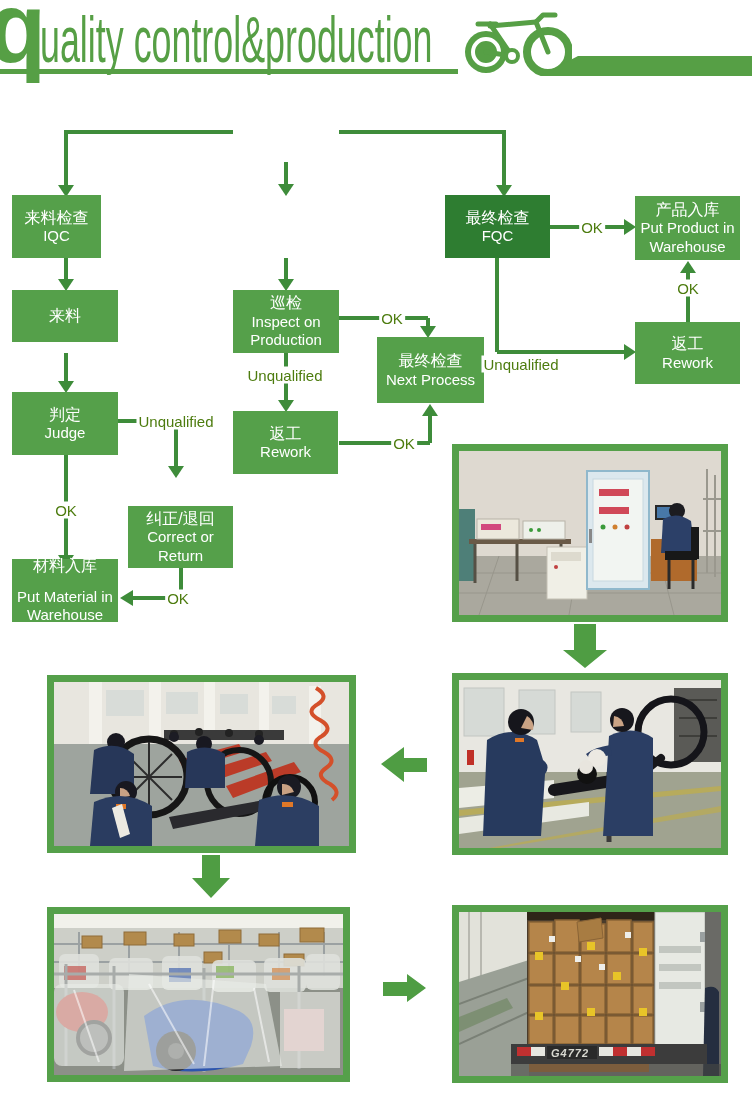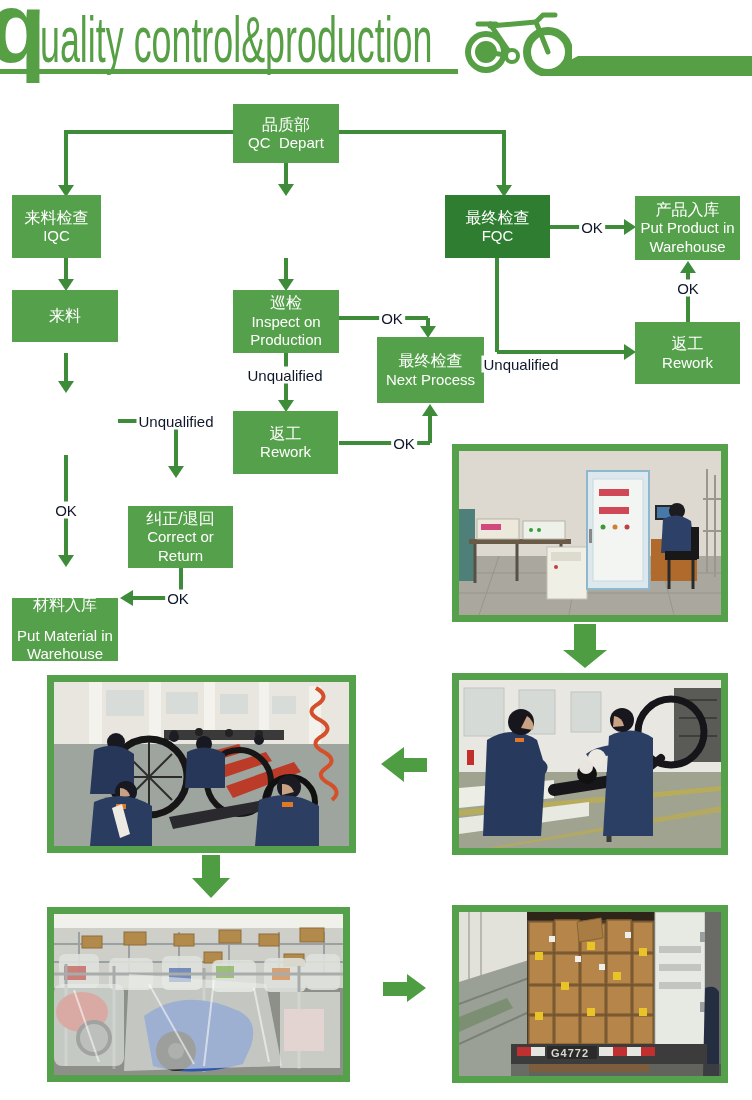--- a/index.html
+++ b/index.html
@@ -13,21 +13,21 @@
     color:#569f45;line-height:1;transform:scaleX(.56);transform-origin:left top;white-space:nowrap;}
   #title-underline{position:absolute;left:0;top:69px;width:458px;height:5px;background:#569f45;}
   #bike{position:absolute;left:460px;top:12px;}
 
   
   .fbox{position:absolute;background:#55a04a;color:#fff;display:flex;flex-direction:column;
     align-items:center;justify-content:center;text-align:center;line-height:1.22;z-index:2;}
   .fbox.dark{background:#2e7d31;}
   .fbox .zh{font-size:16px;}
   .fbox .en{font-size:15px;white-space:pre-wrap;}
-  .elabel{position:absolute;color:#0f172a;font-size:15px;background:#fff;padding:0 2px;
+  .elabel{position:absolute;color:#4d7c0f;font-size:15px;background:#fff;padding:0 2px;
     transform:translate(-50%,-50%);white-space:nowrap;z-index:3;}
   #overlay{position:absolute;left:0;top:0;z-index:1;}
 
   
   .photo{position:absolute;border:7px solid #55a04a;box-sizing:border-box;overflow:hidden;z-index:2;background:#cfcfc8;}
   .photo svg{display:block;}
 </style>
 </head>
 <body>
 
@@ -101,24 +101,20 @@
         <path d="M30,12 L52,44"></path>
         <path d="M30,14 L76,10"></path>
         <path d="M76,10 L88,40"></path>
         <path d="M26,40 L52,44"></path>
         <path d="M76,10 L83,3 L95,3"></path>
       </g>
       <circle cx="52" cy="44" r="6" fill="#ffffff" stroke="#569f45" stroke-width="4"></circle>
     </svg>
   </div>
 
-  <div class="fbox" style="left:233px;top:104px;width:106px;height:59px;">
-    <span class="zh">品质部</span>
-    <span class="en">QC  Depart</span>
-  </div>
   <div class="fbox" style="left:12px;top:195px;width:89px;height:63px;">
     <span class="zh">来料检查</span>
     <span class="en">IQC</span>
   </div>
   <div class="fbox" style="left:635px;top:196px;width:105px;height:64px;">
     <span class="zh">产品入库</span>
     <span class="en">Put Product in Warehouse</span>
   </div>
   <div class="fbox dark" style="left:445px;top:195px;width:105px;height:63px;">
     <span class="zh">最终检查</span>
@@ -132,29 +128,33 @@
     <span class="en">Inspect on Production</span>
   </div>
   <div class="fbox" style="left:377px;top:337px;width:107px;height:66px;">
     <span class="zh">最终检查</span>
     <span class="en">Next Process</span>
   </div>
   <div class="fbox" style="left:635px;top:322px;width:105px;height:62px;">
     <span class="zh">返工</span>
     <span class="en">Rework</span>
   </div>
+  <div class="fbox" style="left:12px;top:392px;width:106px;height:63px;">
+    <span class="zh">判定</span>
+    <span class="en">Judge</span>
+  </div>
   <div class="fbox" style="left:233px;top:411px;width:105px;height:63px;">
     <span class="zh">返工</span>
     <span class="en">Rework</span>
   </div>
   <div class="fbox" style="left:128px;top:506px;width:105px;height:62px;">
     <span class="zh">纠正/退回</span>
     <span class="en">Correct or Return</span>
   </div>
-  <div class="fbox" style="left:12px;top:598px;width:106px;height:63px;gap:12px;">
+  <div class="fbox" style="left:12px;top:559px;width:106px;height:63px;gap:12px;">
     <span class="zh">材料入库</span>
     <span class="en">Put Material in Warehouse</span>
   </div>
 
   <span class="elabel" style="left:592px;top:227px;">OK</span>
   <span class="elabel" style="left:688px;top:288px;">OK</span>
   <span class="elabel" style="left:392px;top:318px;">OK</span>
   <span class="elabel" style="left:404px;top:443px;">OK</span>
   <span class="elabel" style="left:66px;top:510px;">OK</span>
   <span class="elabel" style="left:178px;top:598px;">OK</span>
@@ -370,21 +370,21 @@
       <rect x="226" y="78" width="60" height="76" fill="#e9ebe6" opacity="0.65"></rect>
       <g stroke="#ffffff" stroke-width="2" opacity="0.55">
           <path d="M95,70 L140,150"></path>
           <path d="M160,66 L150,152"></path>
           <path d="M200,74 L215,148"></path>
           <path d="M20,76 L45,148"></path>
         </g>
     </svg>
   </div>
 
-  <div class="photo" style="left:452px;top:905px;width:276px;height:178px;">
+  <div class="photo" style="left:452px;top:905px;width:276px;height:178px;font-style:italic;">
     <svg width="262" height="164" viewBox="0 0 262 164" preserveAspectRatio="none">
       <rect x="0" y="0" width="262" height="164" fill="#8a8a84"></rect>
       <rect x="0" y="0" width="70" height="164" fill="#e2e2da"></rect>
       <g stroke="#b8b8b0" stroke-width="2">
           <path d="M10,0 V150"></path>
           <path d="M22,0 V140"></path>
         </g>
       <polygon points="0,70 70,48 70,164 0,164" fill="#9aa096"></polygon>
       <polygon points="0,105 48,86 54,96 0,120" fill="#5a7a4a" opacity="0.45"></polygon>
       <g stroke="#7a8076" stroke-width="2">

